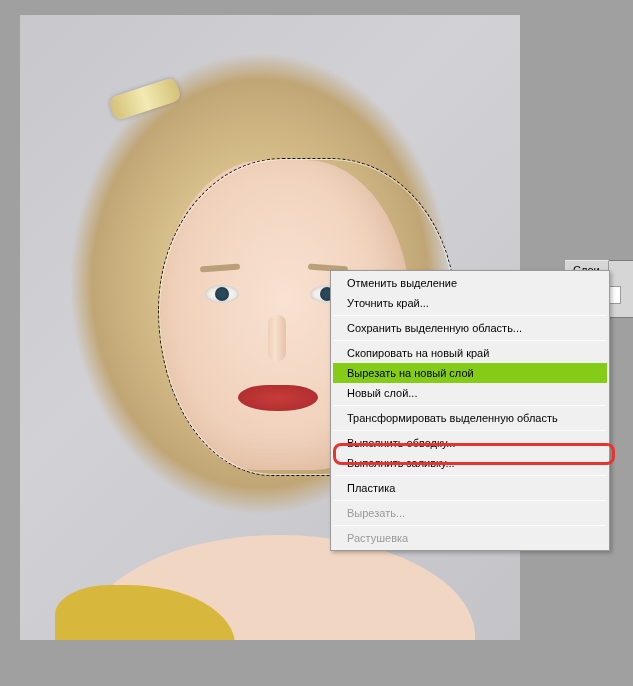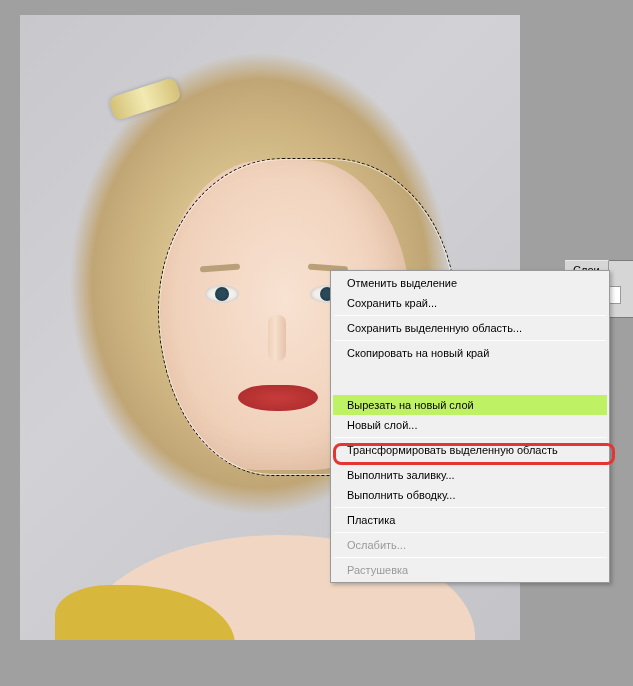--- a/index.html
+++ b/index.html
@@ -177,21 +177,21 @@
     box-shadow: 2px 2px 4px rgba(0,0,0,0.25);
     padding: 2px;
   }
   .menu-item {
     padding: 4px 14px;
     font-size: 11px;
     color: #000;
     white-space: nowrap;
   }
   .menu-item.disabled { color: #9a9a9a; }
-  .menu-item.highlighted { background: #bef264; margin-top: 32px; }
+  .menu-item.highlighted { background: #84cc16; }
   .menu-sep {
     height: 1px;
     background: #b8b8b8;
     margin: 2px 1px;
     border-bottom: 1px solid #fdfdfd;
   }
   .highlight-box {
     position: absolute;
     border: 3px solid #e53530;
     border-radius: 8px;
@@ -226,33 +226,33 @@
 <div class="panel-sliver">
   <span class="panel-tab">Слои</span>
   <div class="panel-search">
     <span class="search-icon"></span>
     <span>Вид</span>
   </div>
 </div>
 
 <div class="context-menu">
   <div class="menu-item">Отменить выделение</div>
-  <div class="menu-item">Сохранить край...</div>
+  <div class="menu-item">Уточнить край...</div>
   <div class="menu-sep"></div>
   <div class="menu-item">Сохранить выделенную область...</div>
   <div class="menu-sep"></div>
   <div class="menu-item">Скопировать на новый край</div>
   <div class="menu-item highlighted">Вырезать на новый слой</div>
   <div class="menu-item">Новый слой...</div>
   <div class="menu-sep"></div>
   <div class="menu-item">Трансформировать выделенную область</div>
   <div class="menu-sep"></div>
+  <div class="menu-item">Выполнить обводку...</div>
   <div class="menu-item">Выполнить заливку...</div>
-  <div class="menu-item">Выполнить обводку...</div>
   <div class="menu-sep"></div>
   <div class="menu-item">Пластика</div>
   <div class="menu-sep"></div>
-  <div class="menu-item disabled">Ослабить...</div>
+  <div class="menu-item disabled">Вырезать...</div>
   <div class="menu-sep"></div>
   <div class="menu-item disabled">Растушевка</div>
 
   <div class="highlight-box" style="left:2px; top:172px; width:282px; height:22px;"></div>
 </div>
 
 </body></html>

